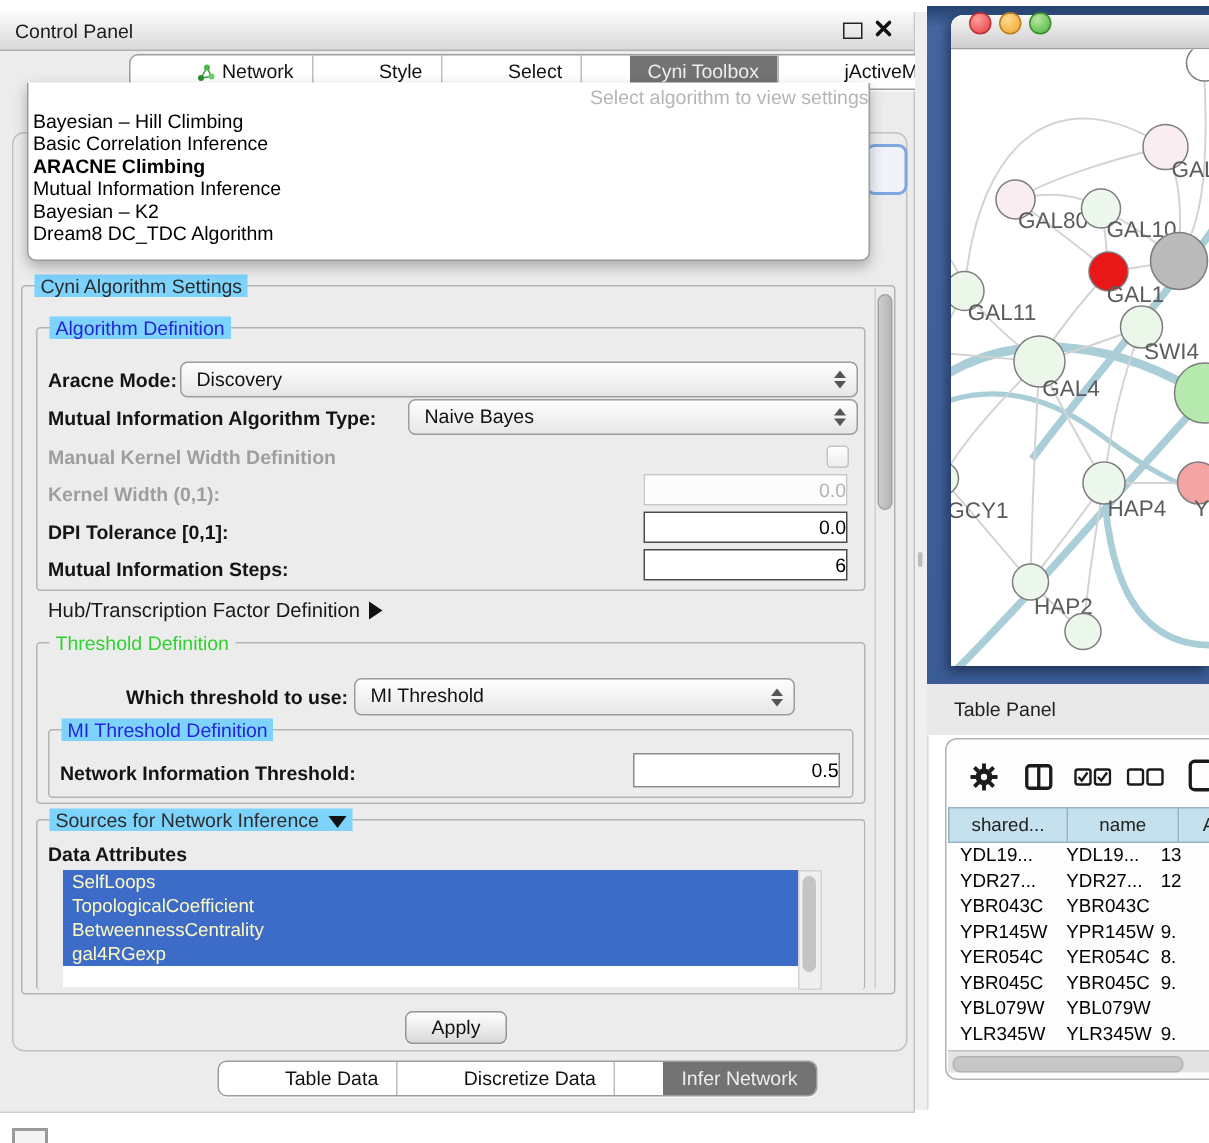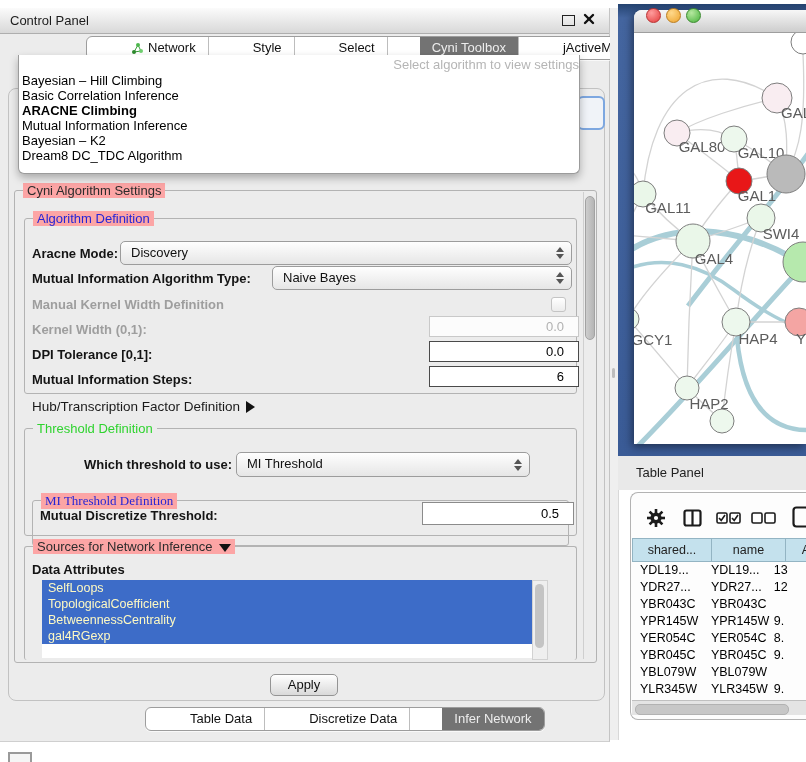--- a/index.html
+++ b/index.html
@@ -30,39 +30,39 @@
 
   
   .popup{left:18px;top:55px;width:560px;height:116px;background:#fff;border:1px solid #9b9b9b;
     border-top:none;border-radius:0 0 6px 6px;box-shadow:0 4px 9px rgba(0,0,0,.28);z-index:30;padding-top:2px;}
   .dd-prompt{height:16px;line-height:16px;text-align:right;color:#b5b5b5;font-size:13px;}
   .dd-item{height:15px;line-height:15px;padding-left:3px;font-size:13px;color:#000;white-space:nowrap;}
   .dd-item.bold{font-weight:bold;}
 
   
   .grp{position:absolute;border:1px solid #b3b3b3;border-radius:3px;}
-  .glabel{position:absolute;top:-8px;left:8px;background:#fca5a5;padding:0 4px;font-size:13px;white-space:nowrap;}
+  .glabel{position:absolute;top:-8px;left:8px;background:#7dd3fc;padding:0 4px;font-size:13px;white-space:nowrap;}
   .glabel.blue{color:#2525d6;}
   .glabel.green{color:#2fd32f;}
   .glabel.dark{color:#2c2c2c;}
 
   .lbl{position:absolute;font-weight:bold;color:#141414;white-space:nowrap;}
   .lbl.dis{color:#9e9e9e;}
   .plain{position:absolute;color:#1a1a1a;white-space:nowrap;}
 
   .combo{position:absolute;background:linear-gradient(#fefefe,#e6e6e6);border:1px solid #9c9c9c;border-radius:5px;}
   .combo .val{position:absolute;left:10px;top:0;line-height:21px;color:#111;white-space:nowrap;}
   .spin{position:absolute;right:7px;top:50%;margin-top:-6px;width:8px;height:12px;}
   .spin:before{content:"";position:absolute;top:0;left:0;border-left:4px solid transparent;
     border-right:4px solid transparent;border-bottom:5px solid #555;}
   .spin:after{content:"";position:absolute;top:7px;left:0;border-left:4px solid transparent;
     border-right:4px solid transparent;border-top:5px solid #555;}
 
   .tfield{position:absolute;background:#fff;border:1px solid #4a4a4a;text-align:right;
-    padding-right:14px;line-height:19px;color:#000;}
+    padding-right:0;line-height:19px;color:#000;}
   .tfield.soft{border:1px solid #8b8b8b;}
   .tfield.dis{border:1px solid #c9c9c9;color:#b2b2b2;background:#fcfcfc;}
 
   .cbx{position:absolute;width:13px;height:13px;border:1px solid #c4c4c4;border-radius:3px;
     background:linear-gradient(#fff,#ececec);}
 
   .tri-r{display:inline-block;width:0;height:0;border-top:6px solid transparent;
     border-bottom:6px solid transparent;border-left:9px solid #111;vertical-align:middle;margin-left:6px;}
   .tri-d{display:inline-block;width:0;height:0;border-left:6px solid transparent;
     border-right:6px solid transparent;border-top:8px solid #111;vertical-align:middle;margin-left:6px;}
@@ -214,24 +214,24 @@
 
   <div class="grp" style="left:24px;top:428px;width:551px;height:106px;">
     <span class="glabel green" style="background:#ececec;">Threshold Definition</span>
   </div>
   <div class="lbl" style="left:84px;top:457px;">Which threshold to use:</div>
   <div class="combo" style="left:236px;top:452px;width:292px;height:23px;">
     <span class="val">MI Threshold</span>
     <span class="spin"></span>
   </div>
 
-  <div class="grp" style="left:32px;top:500px;width:535px;height:44px;font-family:Liberation Serif, serif;">
+  <div class="grp" style="left:32px;top:486px;width:535px;height:44px;">
     <span class="glabel blue">MI Threshold Definition</span>
   </div>
-  <div class="lbl" style="left:40px;top:508px;">Mutual Discretize Threshold:</div>
+  <div class="lbl" style="left:40px;top:508px;">Network Information Threshold:</div>
   <div class="tfield soft" style="left:422px;top:502px;width:136px;height:21px;line-height:21px;">0.5</div>
 
   <div class="grp" style="left:24px;top:546px;width:551px;height:113px;border-bottom:none;">
     <span class="glabel dark"><span>Sources for Network Inference</span><span class="tri-d"></span></span>
   </div>
   <div class="lbl" style="left:32px;top:562px;">Data Attributes</div>
   <div class="attr-list" id="attr-list">
       <div class="attr-item">SelfLoops</div>
       <div class="attr-item">TopologicalCoefficient</div>
       <div class="attr-item">BetweennessCentrality</div>

